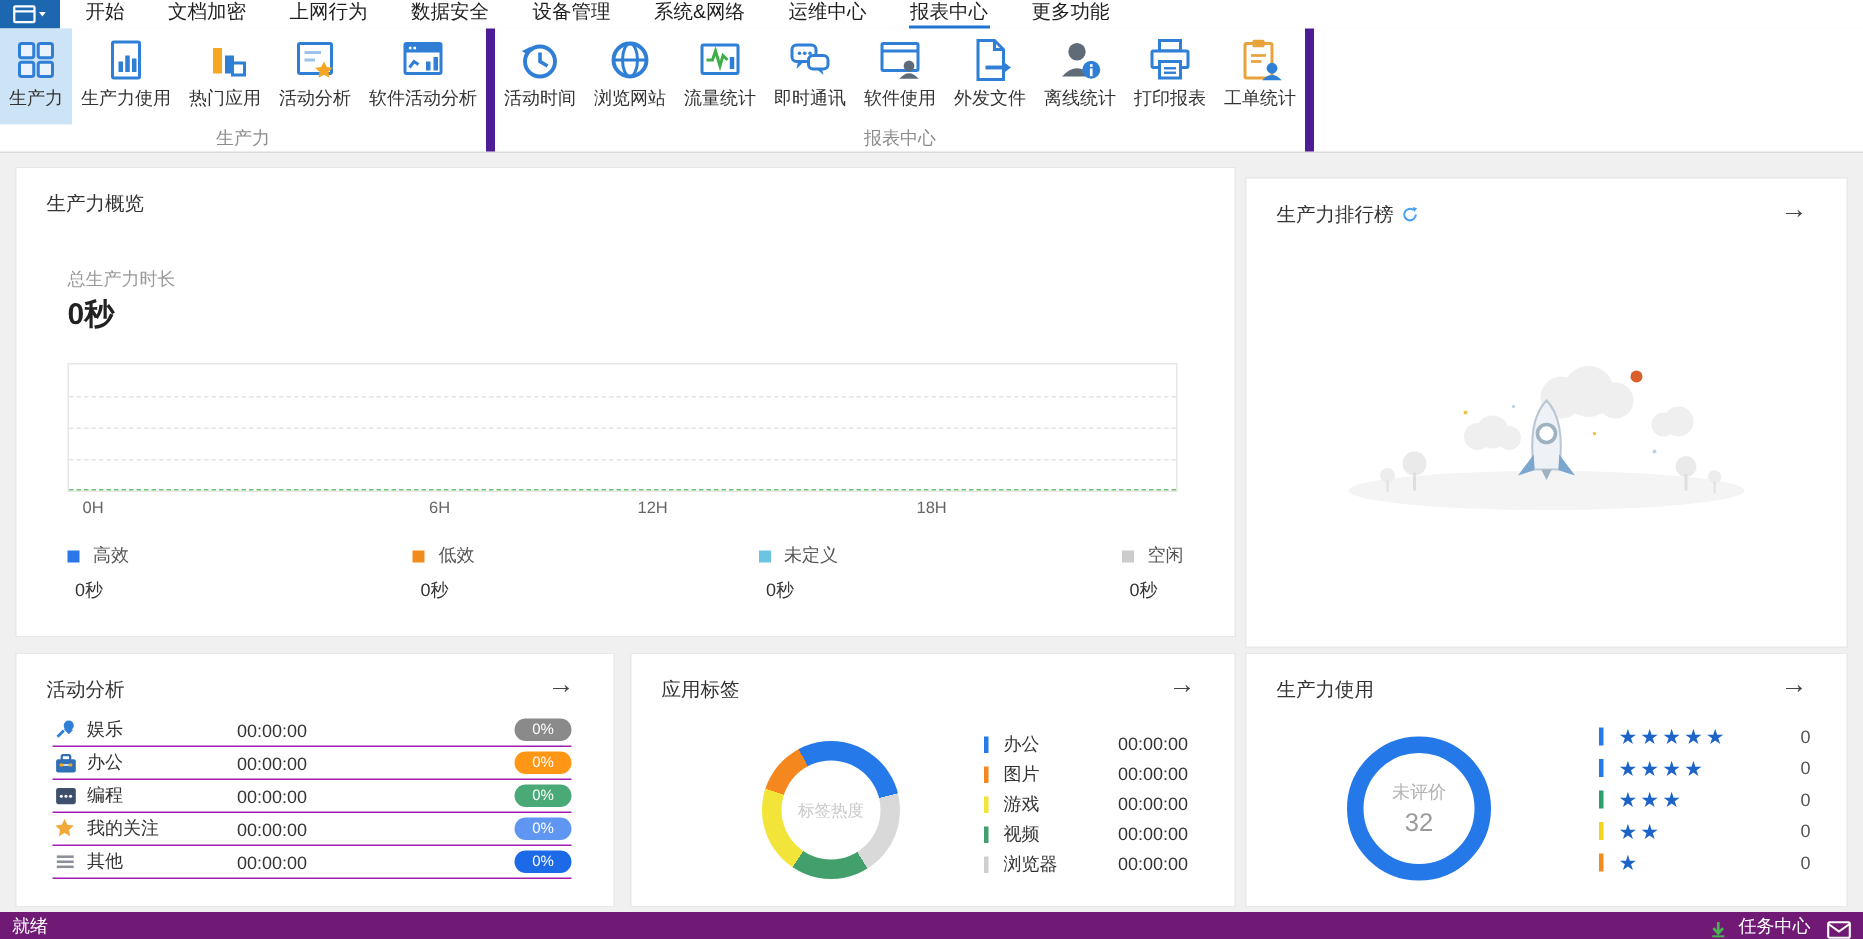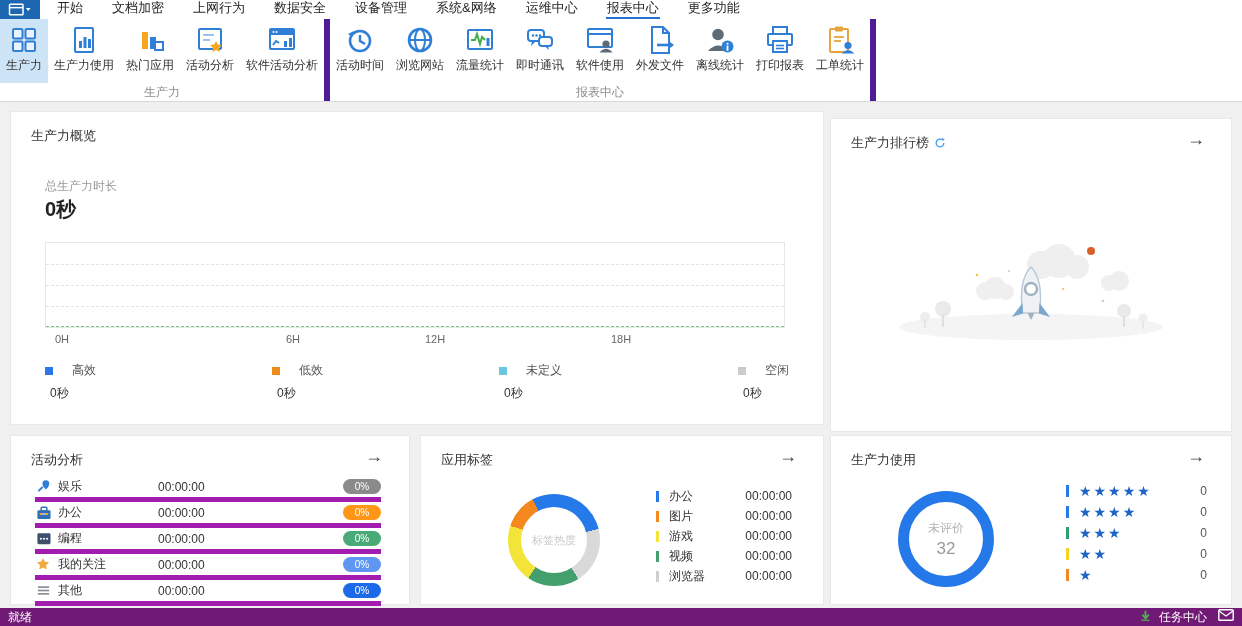--- a/index.html
+++ b/index.html
@@ -36,29 +36,29 @@
   #panel-ratings{left:830px;top:333px;width:402px;height:170px;}
   
   .ov-total-label{position:absolute;left:34px;top:66px;font-size:12px;color:#999;}
   .ov-total-value{position:absolute;left:34px;top:84px;font-size:20px;font-weight:bold;color:#222;}
   .ov-chart{position:absolute;left:34px;top:130px;width:740px;height:86px;border:1px solid #e6e6e6;box-sizing:border-box;}
   .grid-line{position:absolute;left:0;right:0;border-top:1px dashed #e4e4e4;}
   .grid-green{position:absolute;left:0;right:0;bottom:0;border-top:1px dashed #74c476;}
   .ov-xlabels{position:absolute;left:34px;top:221px;width:740px;height:14px;font-size:11px;color:#666;}
   .ov-xlabels span{position:absolute;top:0;}
   .ov-legend{position:absolute;left:34px;top:250px;width:744px;display:flex;justify-content:space-between;}
-  .leg-item .leg-top{display:flex;align-items:center;gap:19px;font-size:12px;color:#555;}
+  .leg-item .leg-top{display:flex;align-items:center;gap:9px;font-size:12px;color:#555;}
   .leg-sq{width:8px;height:8px;flex:none;}
   .leg-val{font-size:12px;color:#333;margin:6px 0 0 5px;}
   
   .illus{position:absolute;left:50%;top:112px;transform:translateX(-50%);}
   .refresh-ic{width:12px;height:12px;}
   
   .act-rows{position:absolute;left:24px;right:28px;top:40px;}
-  .act-row{display:flex;align-items:center;height:21px;border-bottom:5px solid #a21caf;}
+  .act-row{display:flex;align-items:center;height:21px;border-bottom:1px solid #a21caf;}
   .act-ic{width:16px;height:16px;display:flex;align-items:center;justify-content:center;flex:none;}
   .act-ic svg{width:15px;height:15px;}
   .act-label{font-size:12px;color:#333;margin-left:7px;width:100px;}
   .act-time{font-size:12px;color:#333;}
   .act-badge{margin-left:auto;width:38px;height:15px;border-radius:8px;color:#fff;font-size:10px;
     display:flex;align-items:center;justify-content:center;}
   
   .donut{position:absolute;left:87px;top:58px;width:92px;height:92px;border-radius:50%;
     background:conic-gradient(#2679e8 0 76deg,#d9d9d9 76deg 148deg,#43a06c 148deg 214deg,#f2e438 214deg 288deg,#f5871f 288deg 332deg,#2679e8 332deg 360deg);}
   .donut::after{content:"";position:absolute;left:13px;top:13px;right:13px;bottom:13px;background:#fff;border-radius:50%;}
@@ -76,21 +76,21 @@
   .rate-center .l1{font-size:12px;color:#b3b3b3;}
   .rate-center .l2{font-size:17px;color:#9a9a9a;margin-top:2px;}
   .rate-rows{position:absolute;left:235px;right:24px;top:44px;}
   .rate-row{display:flex;align-items:center;height:21px;}
   .rate-row .tick{height:12px;}
   .stars{font-size:14px;color:#1d64c6;letter-spacing:2px;line-height:14px;}
   .rate-count{margin-left:auto;font-size:12px;color:#555;}
   
   .statusbar{position:absolute;left:0;right:0;bottom:0;height:18px;background:#701a75;color:#fff;
     display:flex;align-items:center;font-size:12px;padding:0 8px;box-sizing:border-box;}
-  .sb-right{margin-left:auto;display:flex;align-items:flex-start;gap:7px;}
+  .sb-right{margin-left:auto;display:flex;align-items:flex-end;gap:7px;}
 </style>
 </head>
 <body>
 
 <div class="menubar">
   <div class="appbtn">
     <svg viewBox="0 0 34 20" width="26" height="15">
       <rect x="3" y="3" width="18" height="14" rx="1" fill="none" stroke="#fff" stroke-width="2"></rect>
       <line x1="3" y1="7.5" x2="21" y2="7.5" stroke="#fff" stroke-width="2"></line>
       <polygon points="25,8 31,8 28,12" fill="#fff"></polygon>

